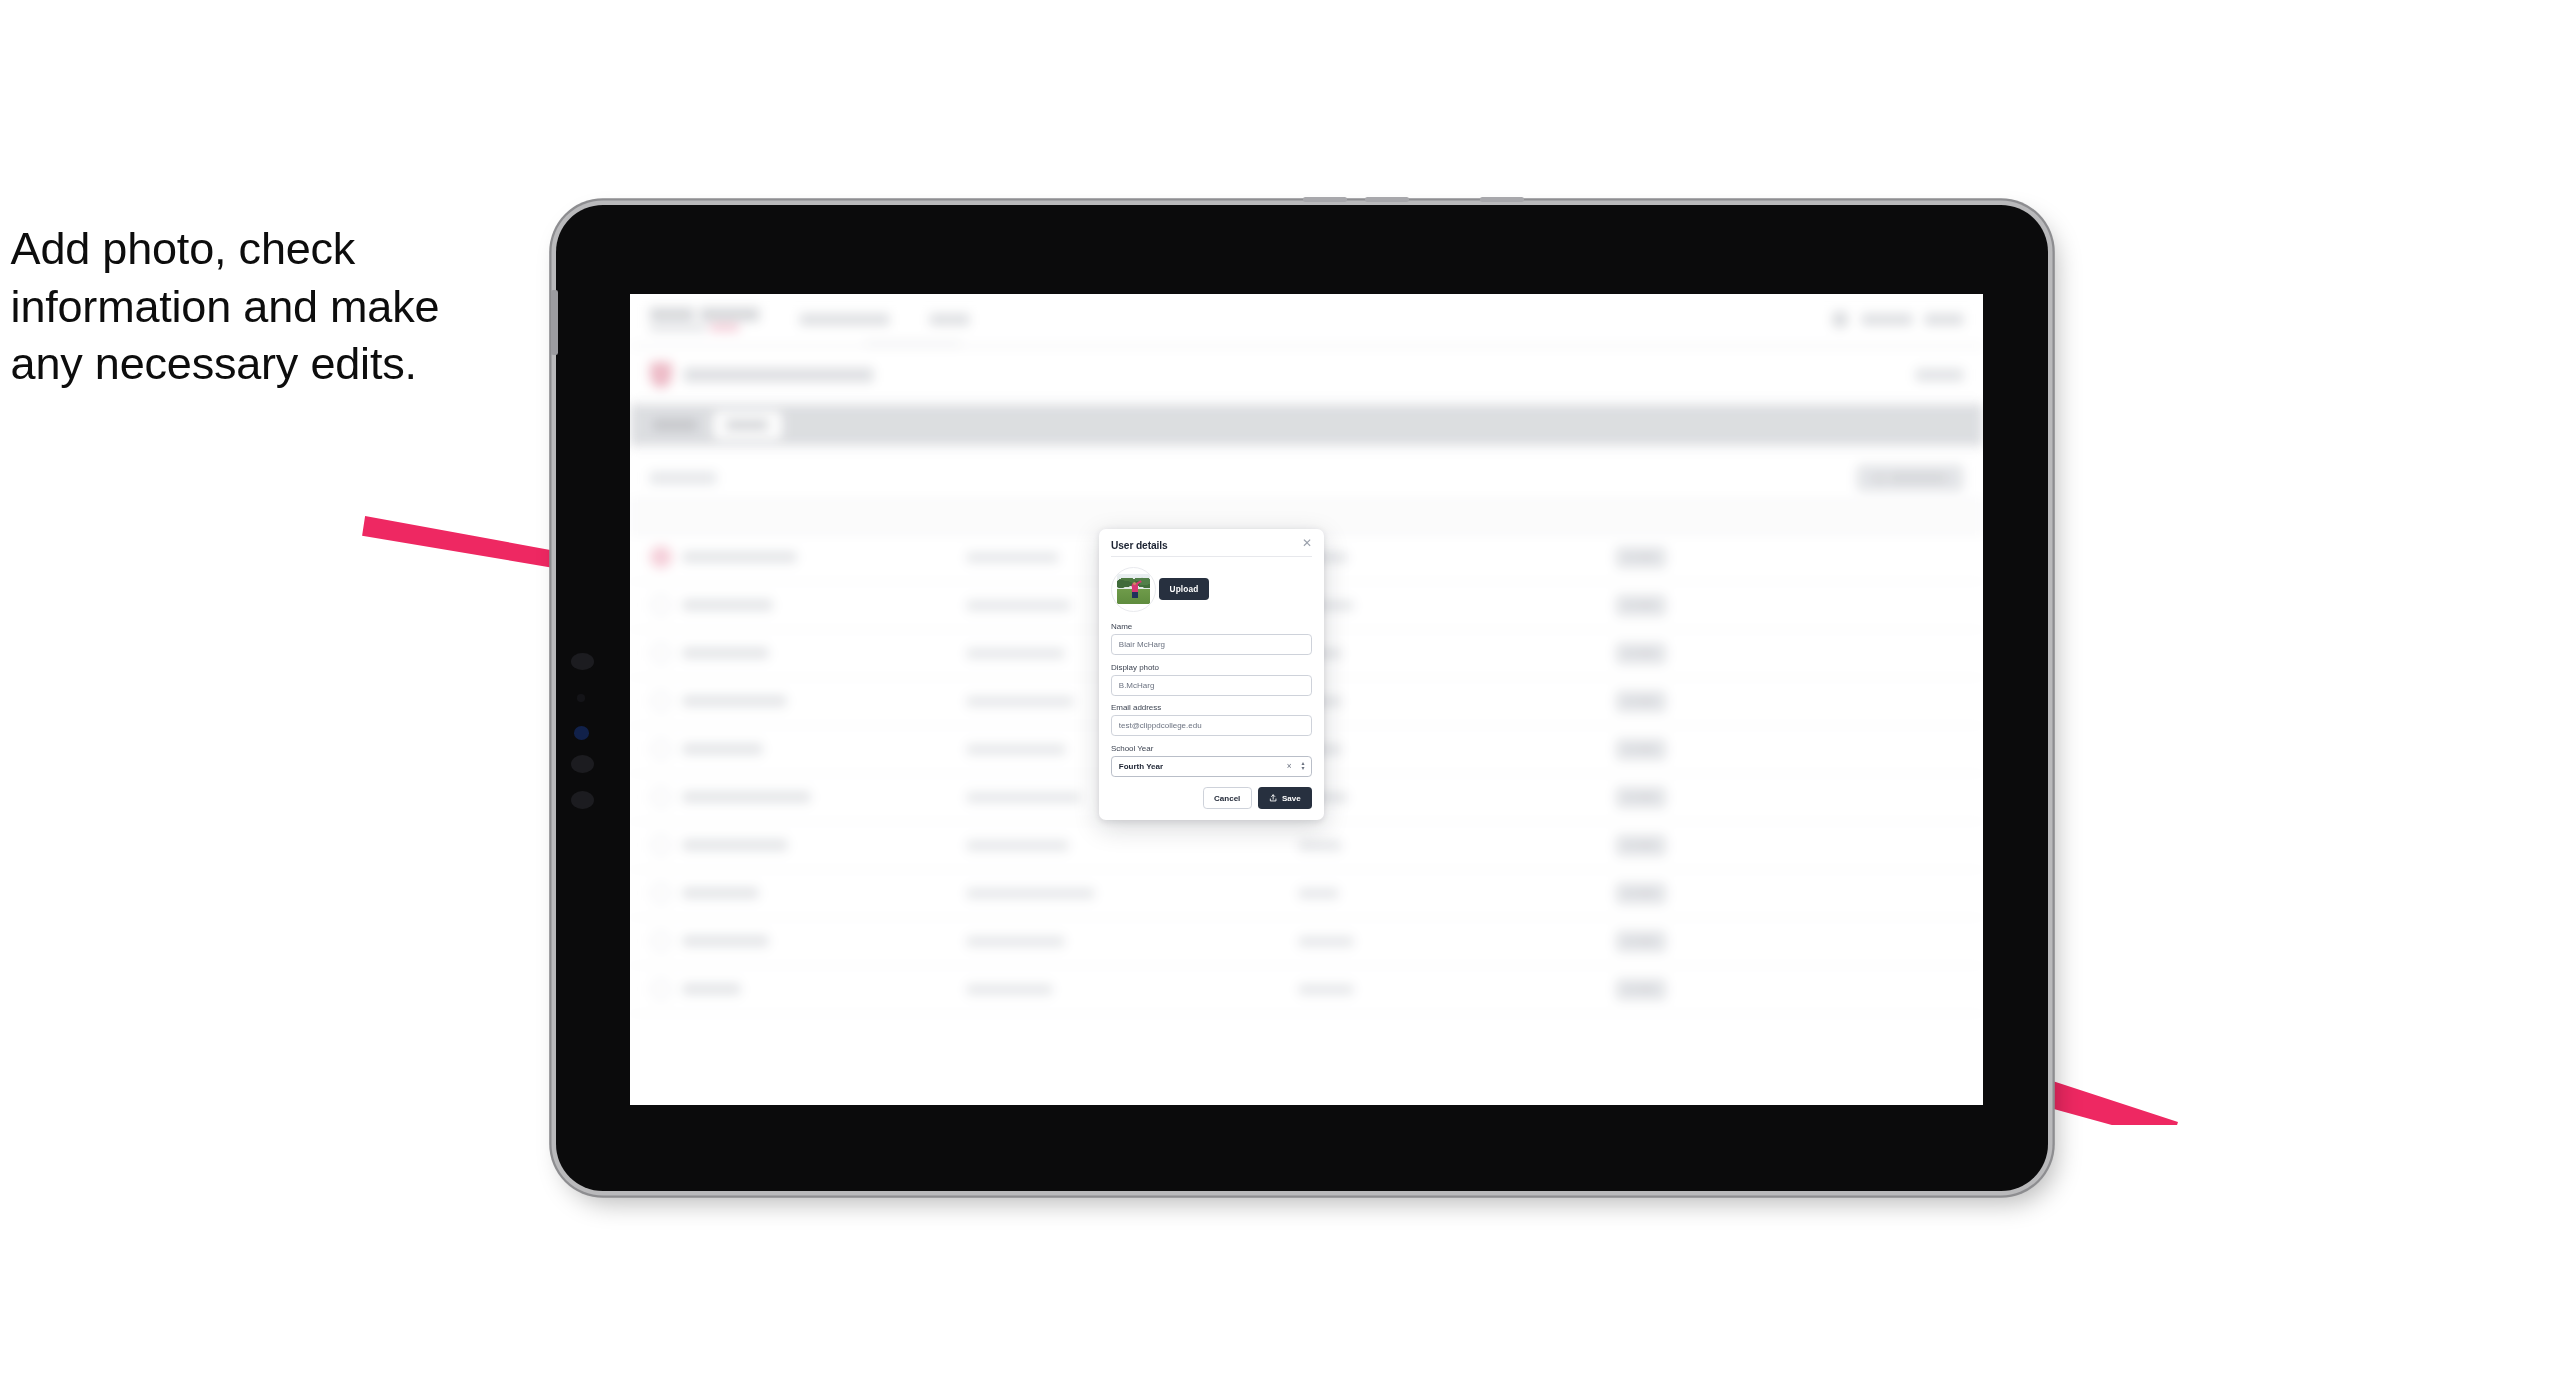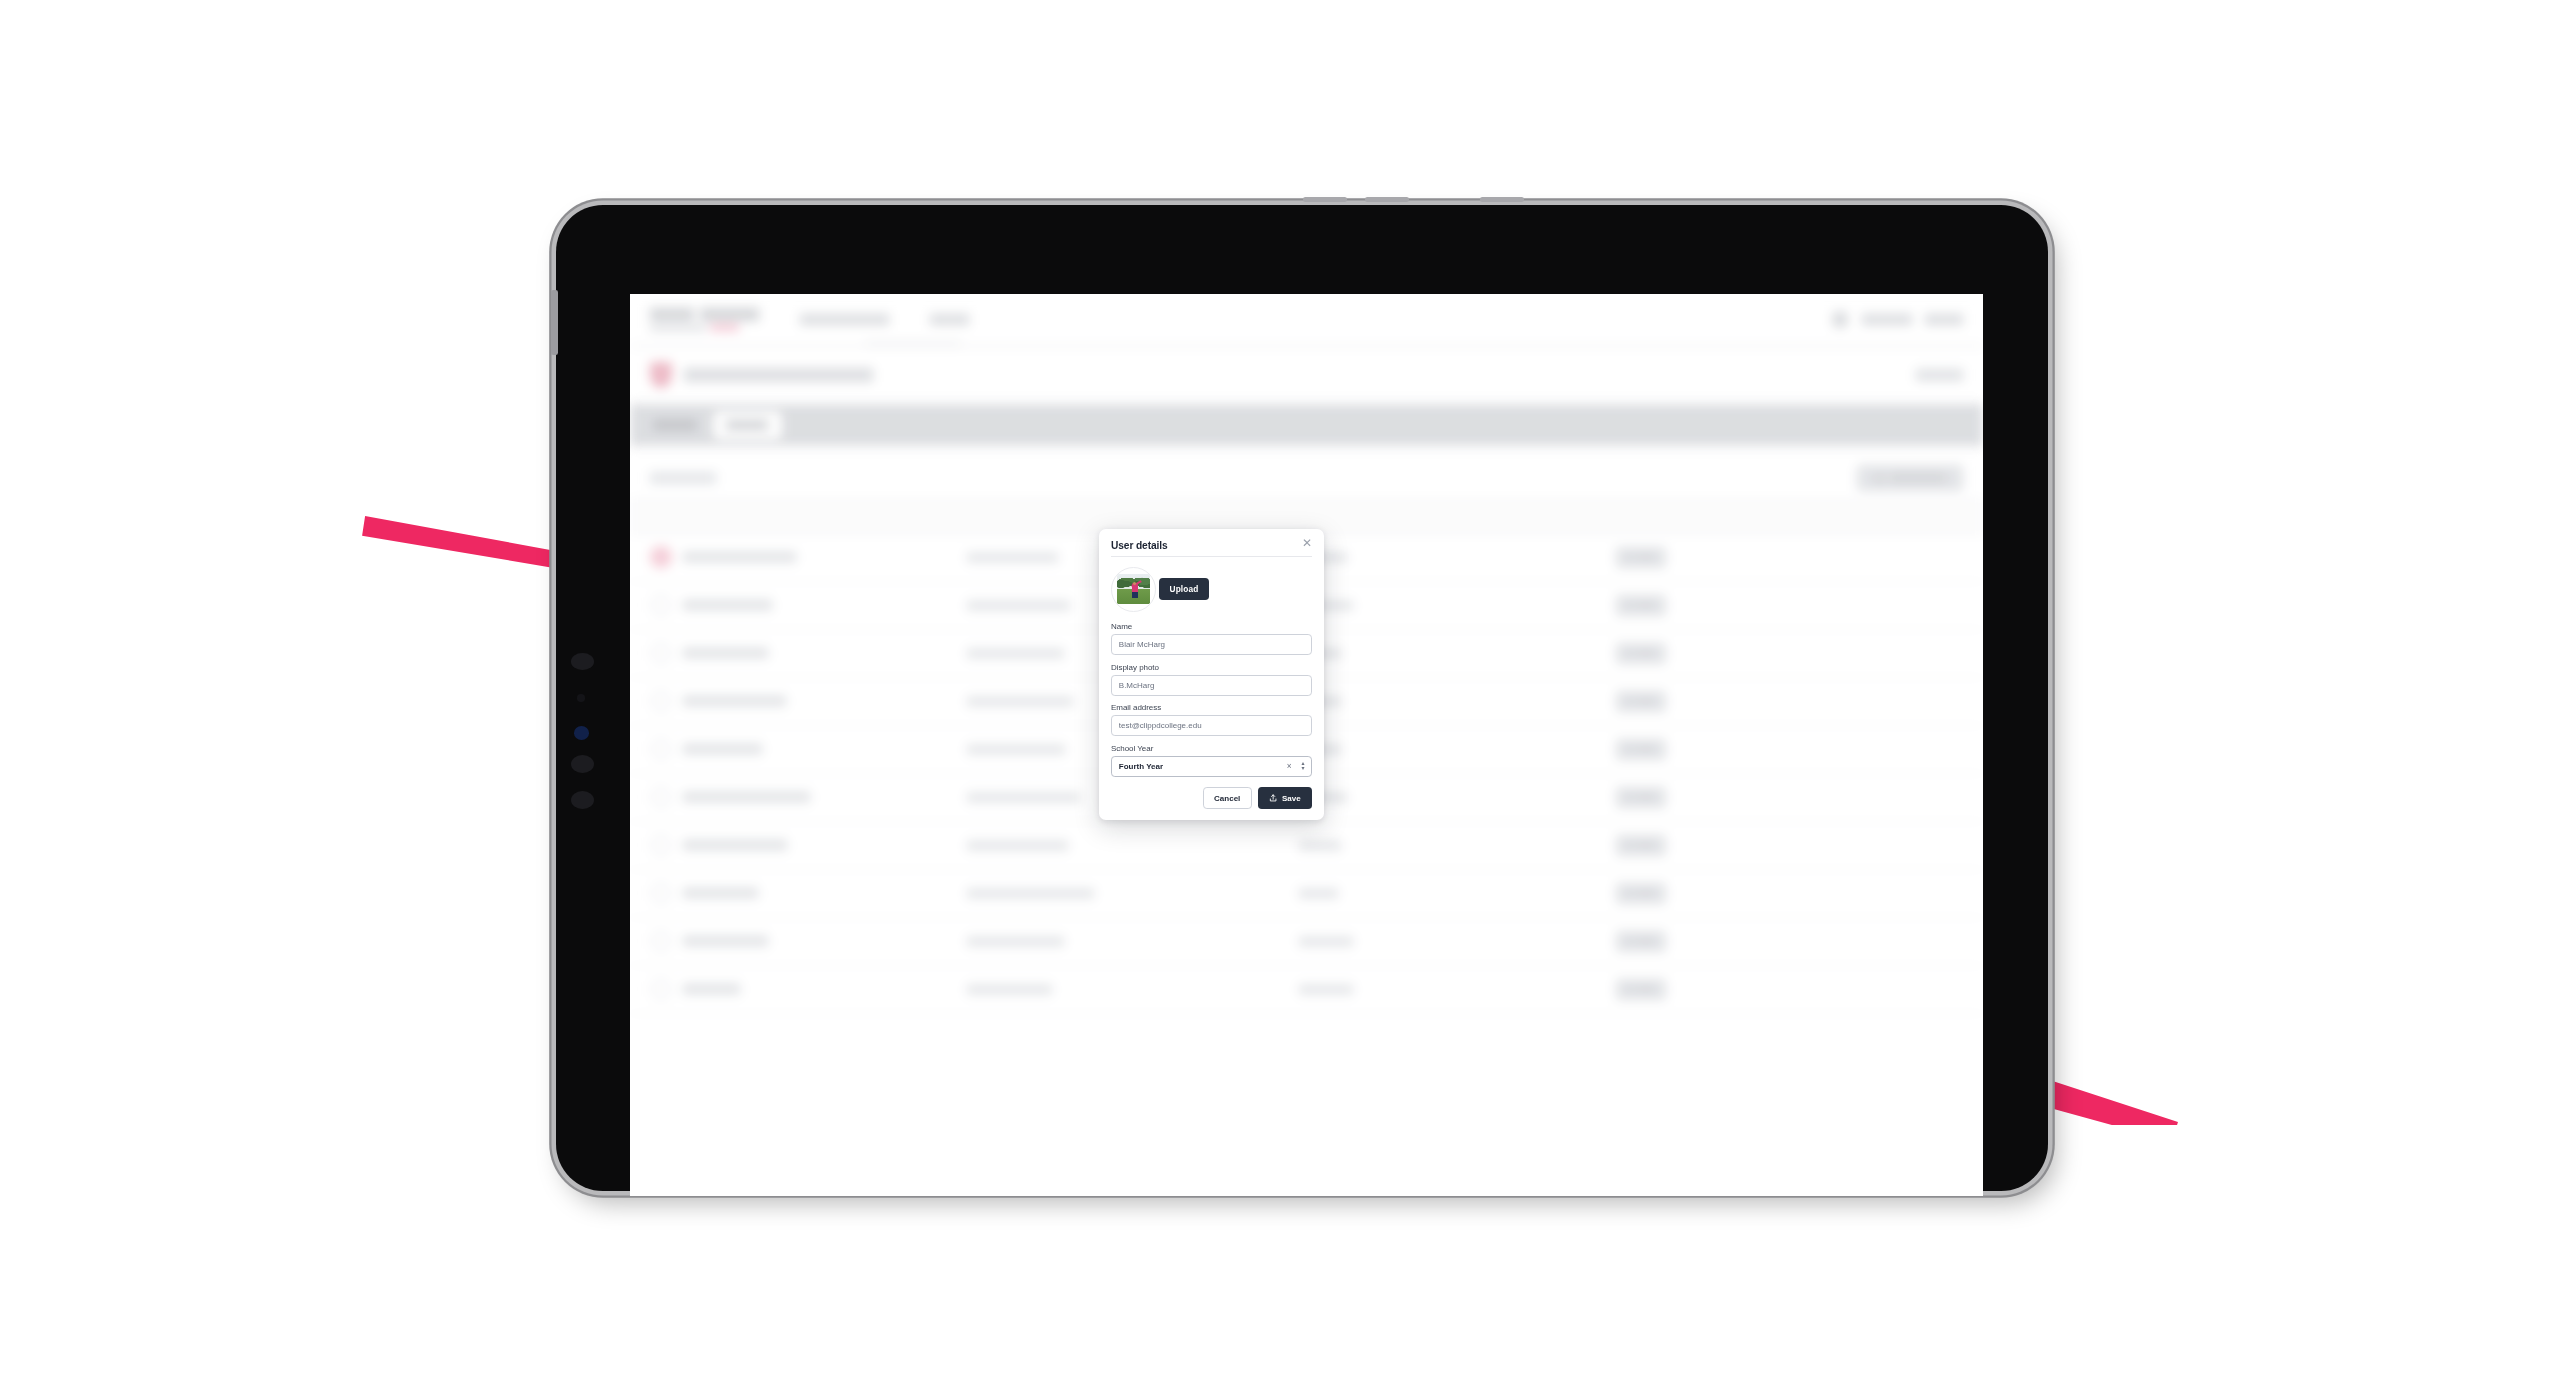--- a/index.html
+++ b/index.html
@@ -57,21 +57,21 @@
   #dot-1 { left: 15px; top: 448px;  width: 22.6px; height: 16.6px; }
   #dot-2 { left: 21px; top: 489px;  width: 7.5px; height: 7.5px; background:#141418; }
   #dot-3 { left: 18px; top: 521px;  width: 15px; height: 13.6px; background:#11214a; }
   #dot-4 { left: 15px; top: 550px;  width: 22.6px; height: 18px; }
   #dot-5 { left: 15px; top: 586px;  width: 22.6px; height: 18px; }
 
   
   #screen {
     position: absolute;
     left: 74px; top: 89px;
-    width: 1353px; height: 902px;
+    width: 1353px; height: 811px;
     background: #ffffff;
     overflow: hidden;
   }
 
   
   #app {
     position: absolute; inset: 0;
     filter: blur(5.3px);
     opacity: 0.95;
   }
@@ -266,20 +266,21 @@
     display:flex; align-items:center; gap: 4.5px;
     font-family: "Liberation Sans", sans-serif;
   }
   #save-btn svg { display:block; }
 </style>
 </head>
 <body>
 
 <div id="stage">
 
+  <div id="annot-left" class="annot">Add photo, check information and make any necessary edits.</div>
 
 
   <svg id="arrow-left-svg" class="arrow-svg" viewBox="0 0 950 220">
     <path d="M4 4 L800 150 L792 96 L900 175 L772 206 L782 162 L0 30 Z" fill="#EE2862"></path>
   </svg>
 
   <svg id="arrow-right-svg" class="arrow-svg" viewBox="0 0 900 330">
     <path d="M896 326 L120 72 L150 124 L12 70 L96 192 L112 138 L888 352 Z" fill="#EE2862"></path>
   </svg>
 

